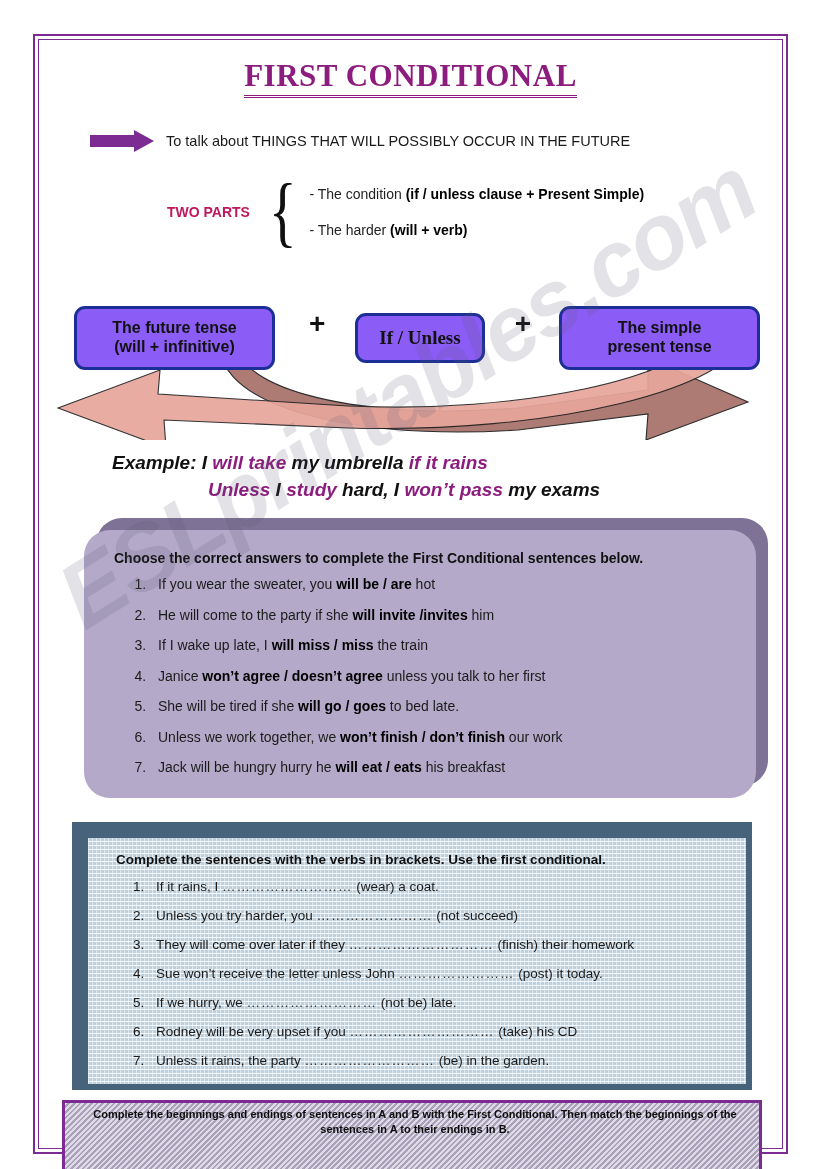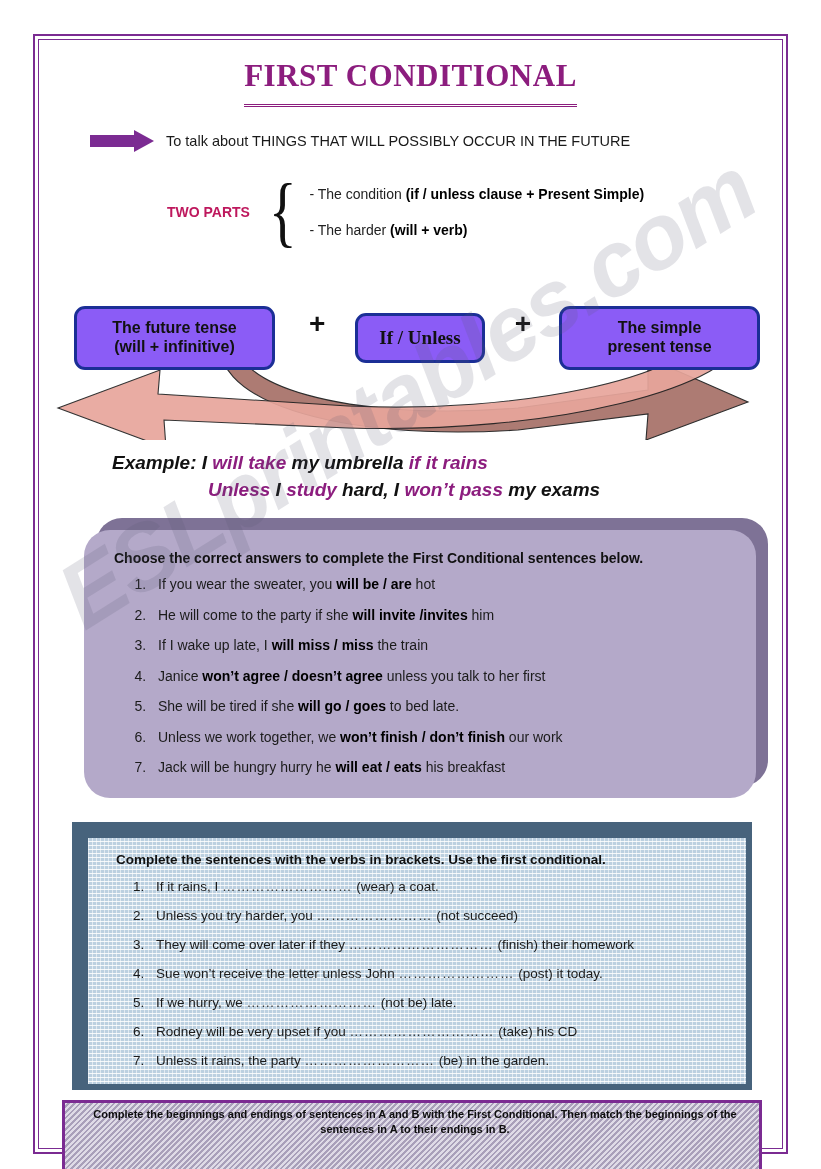--- a/index.html
+++ b/index.html
@@ -49,21 +49,21 @@
     font-family:"Liberation Serif", serif;
     font-weight:bold;
     font-size:31px;
     color:#8c1d7e;
     letter-spacing:.5px;
     z-index:5;
   }
   .title .t-inner{
     display:inline-block;
     border-bottom:3px double #8c1d7e;
-    padding-bottom:10px;
+    padding-bottom:1px;
   }
 
   
   .intro-row{
     position:absolute;
     left:90px;top:130px;
     display:flex;align-items:center;
     z-index:5;
   }
   .arrow-block{

